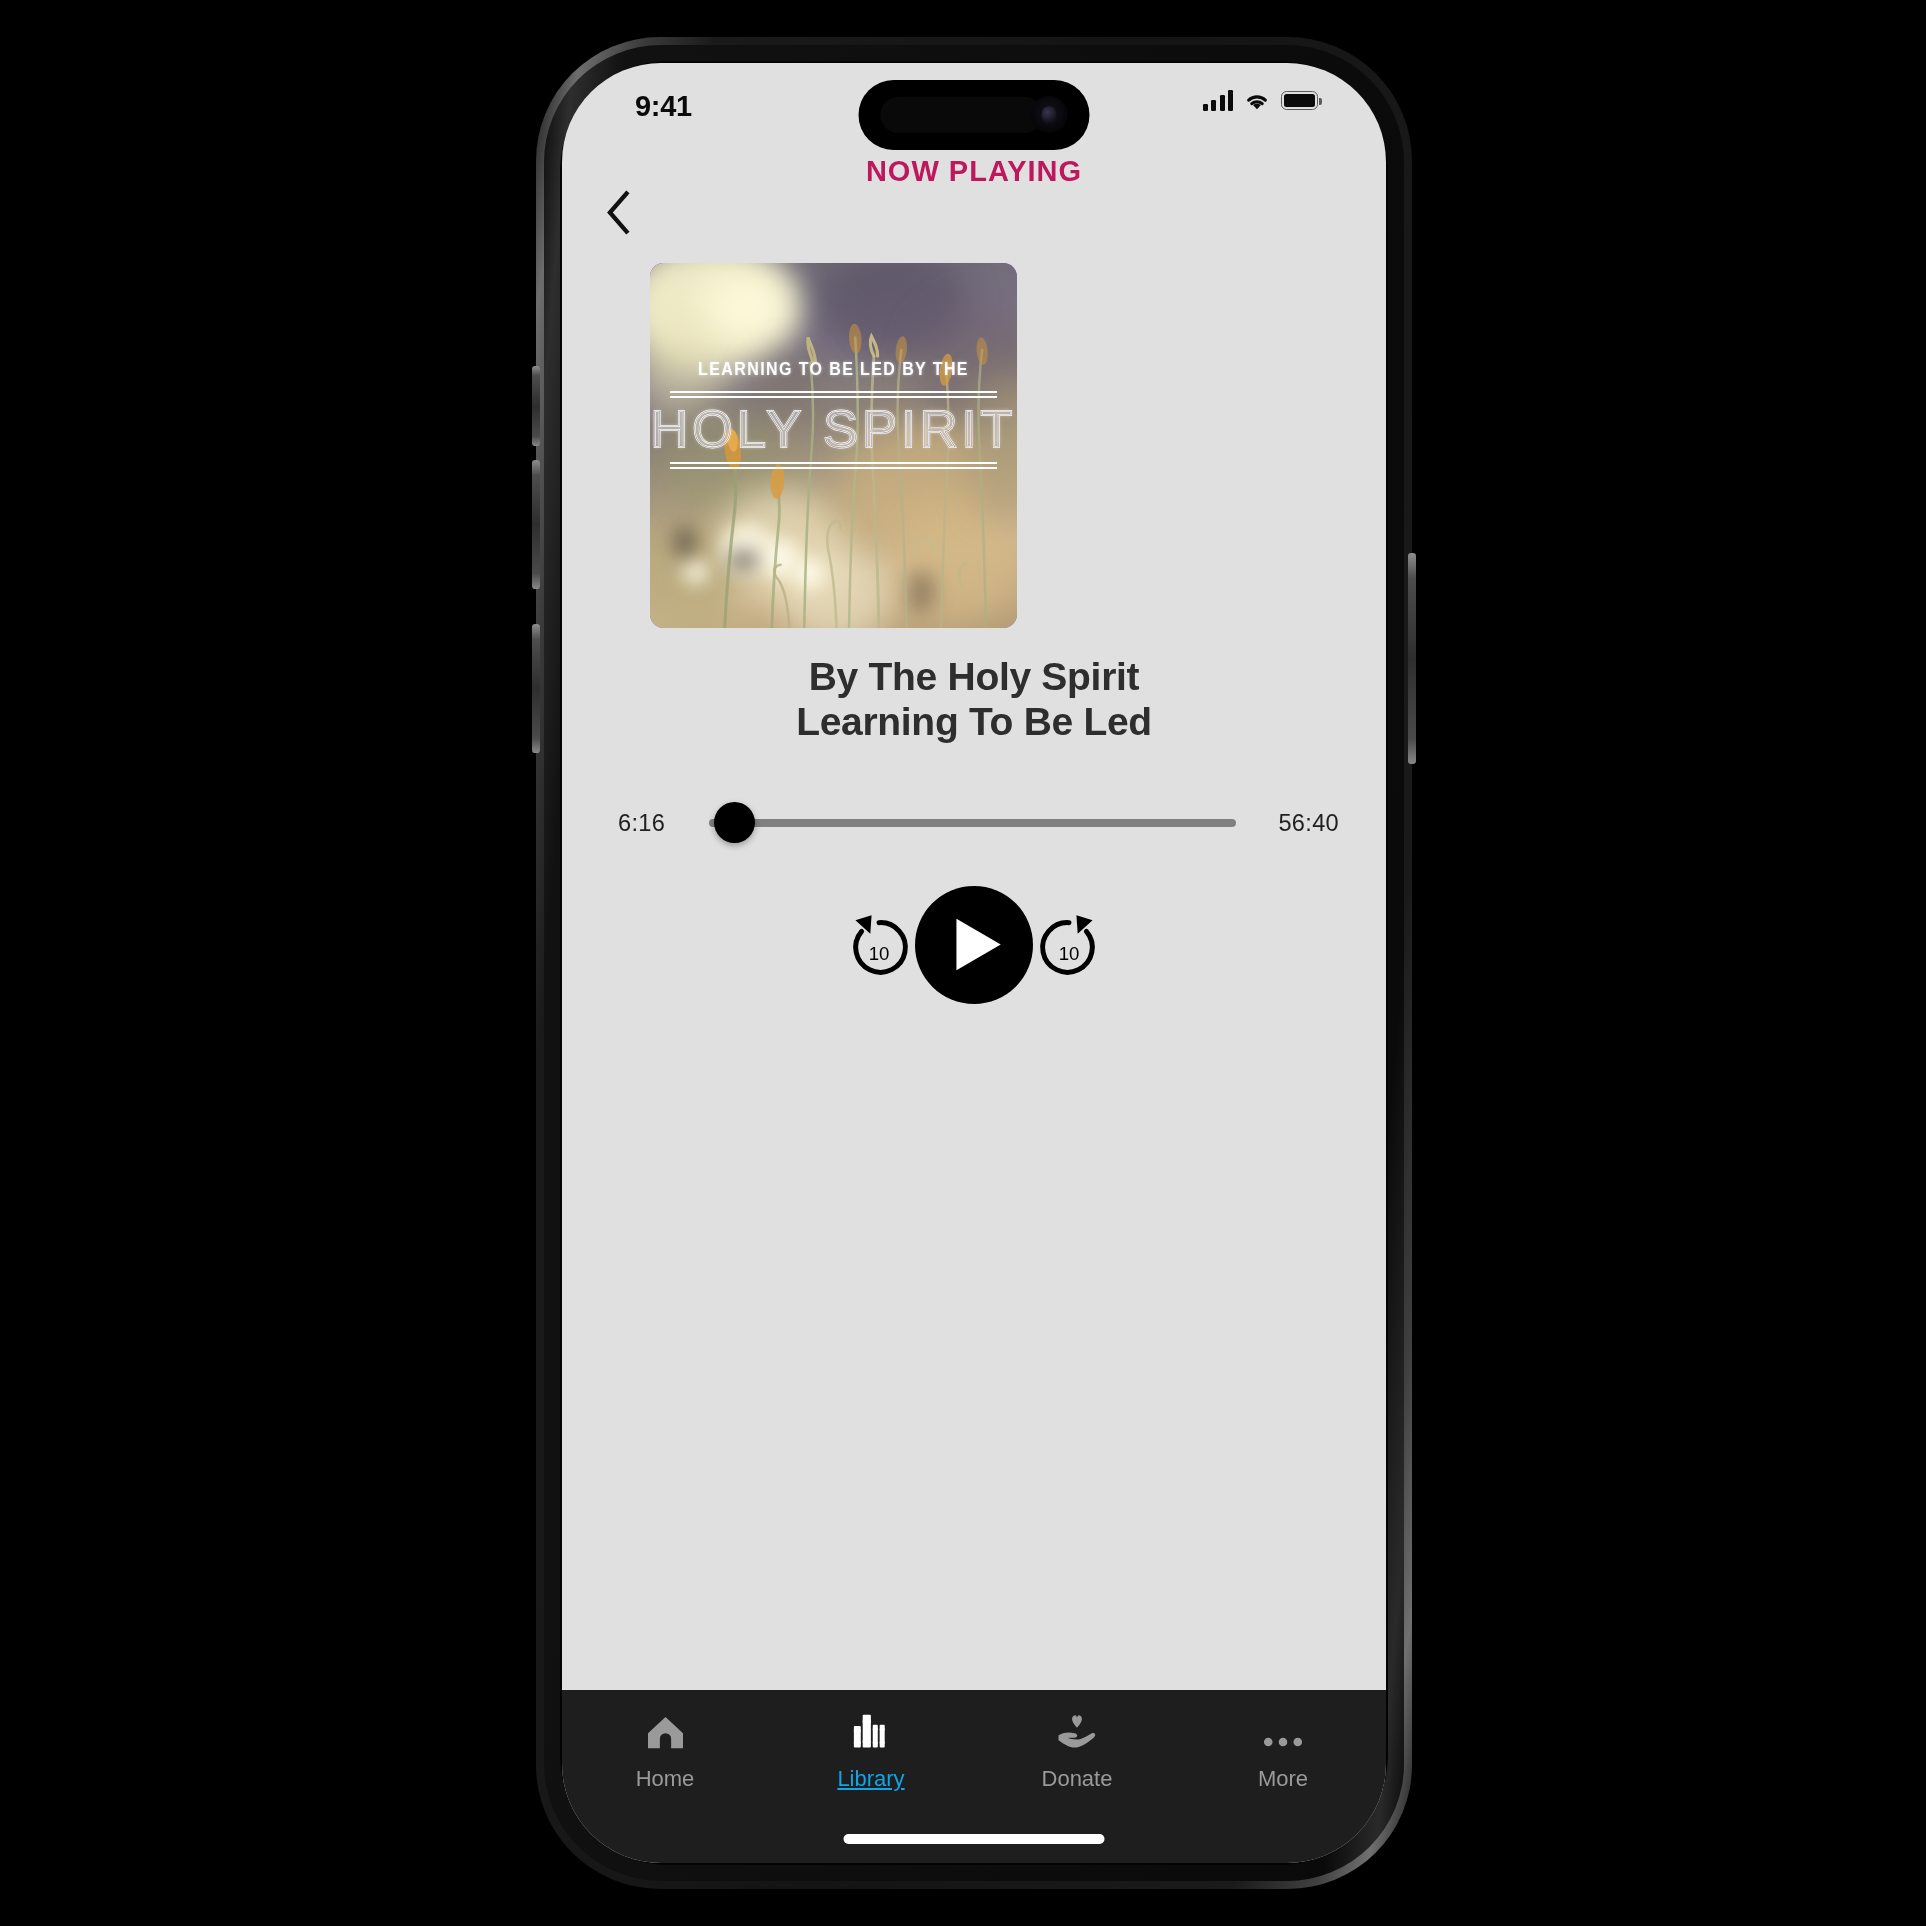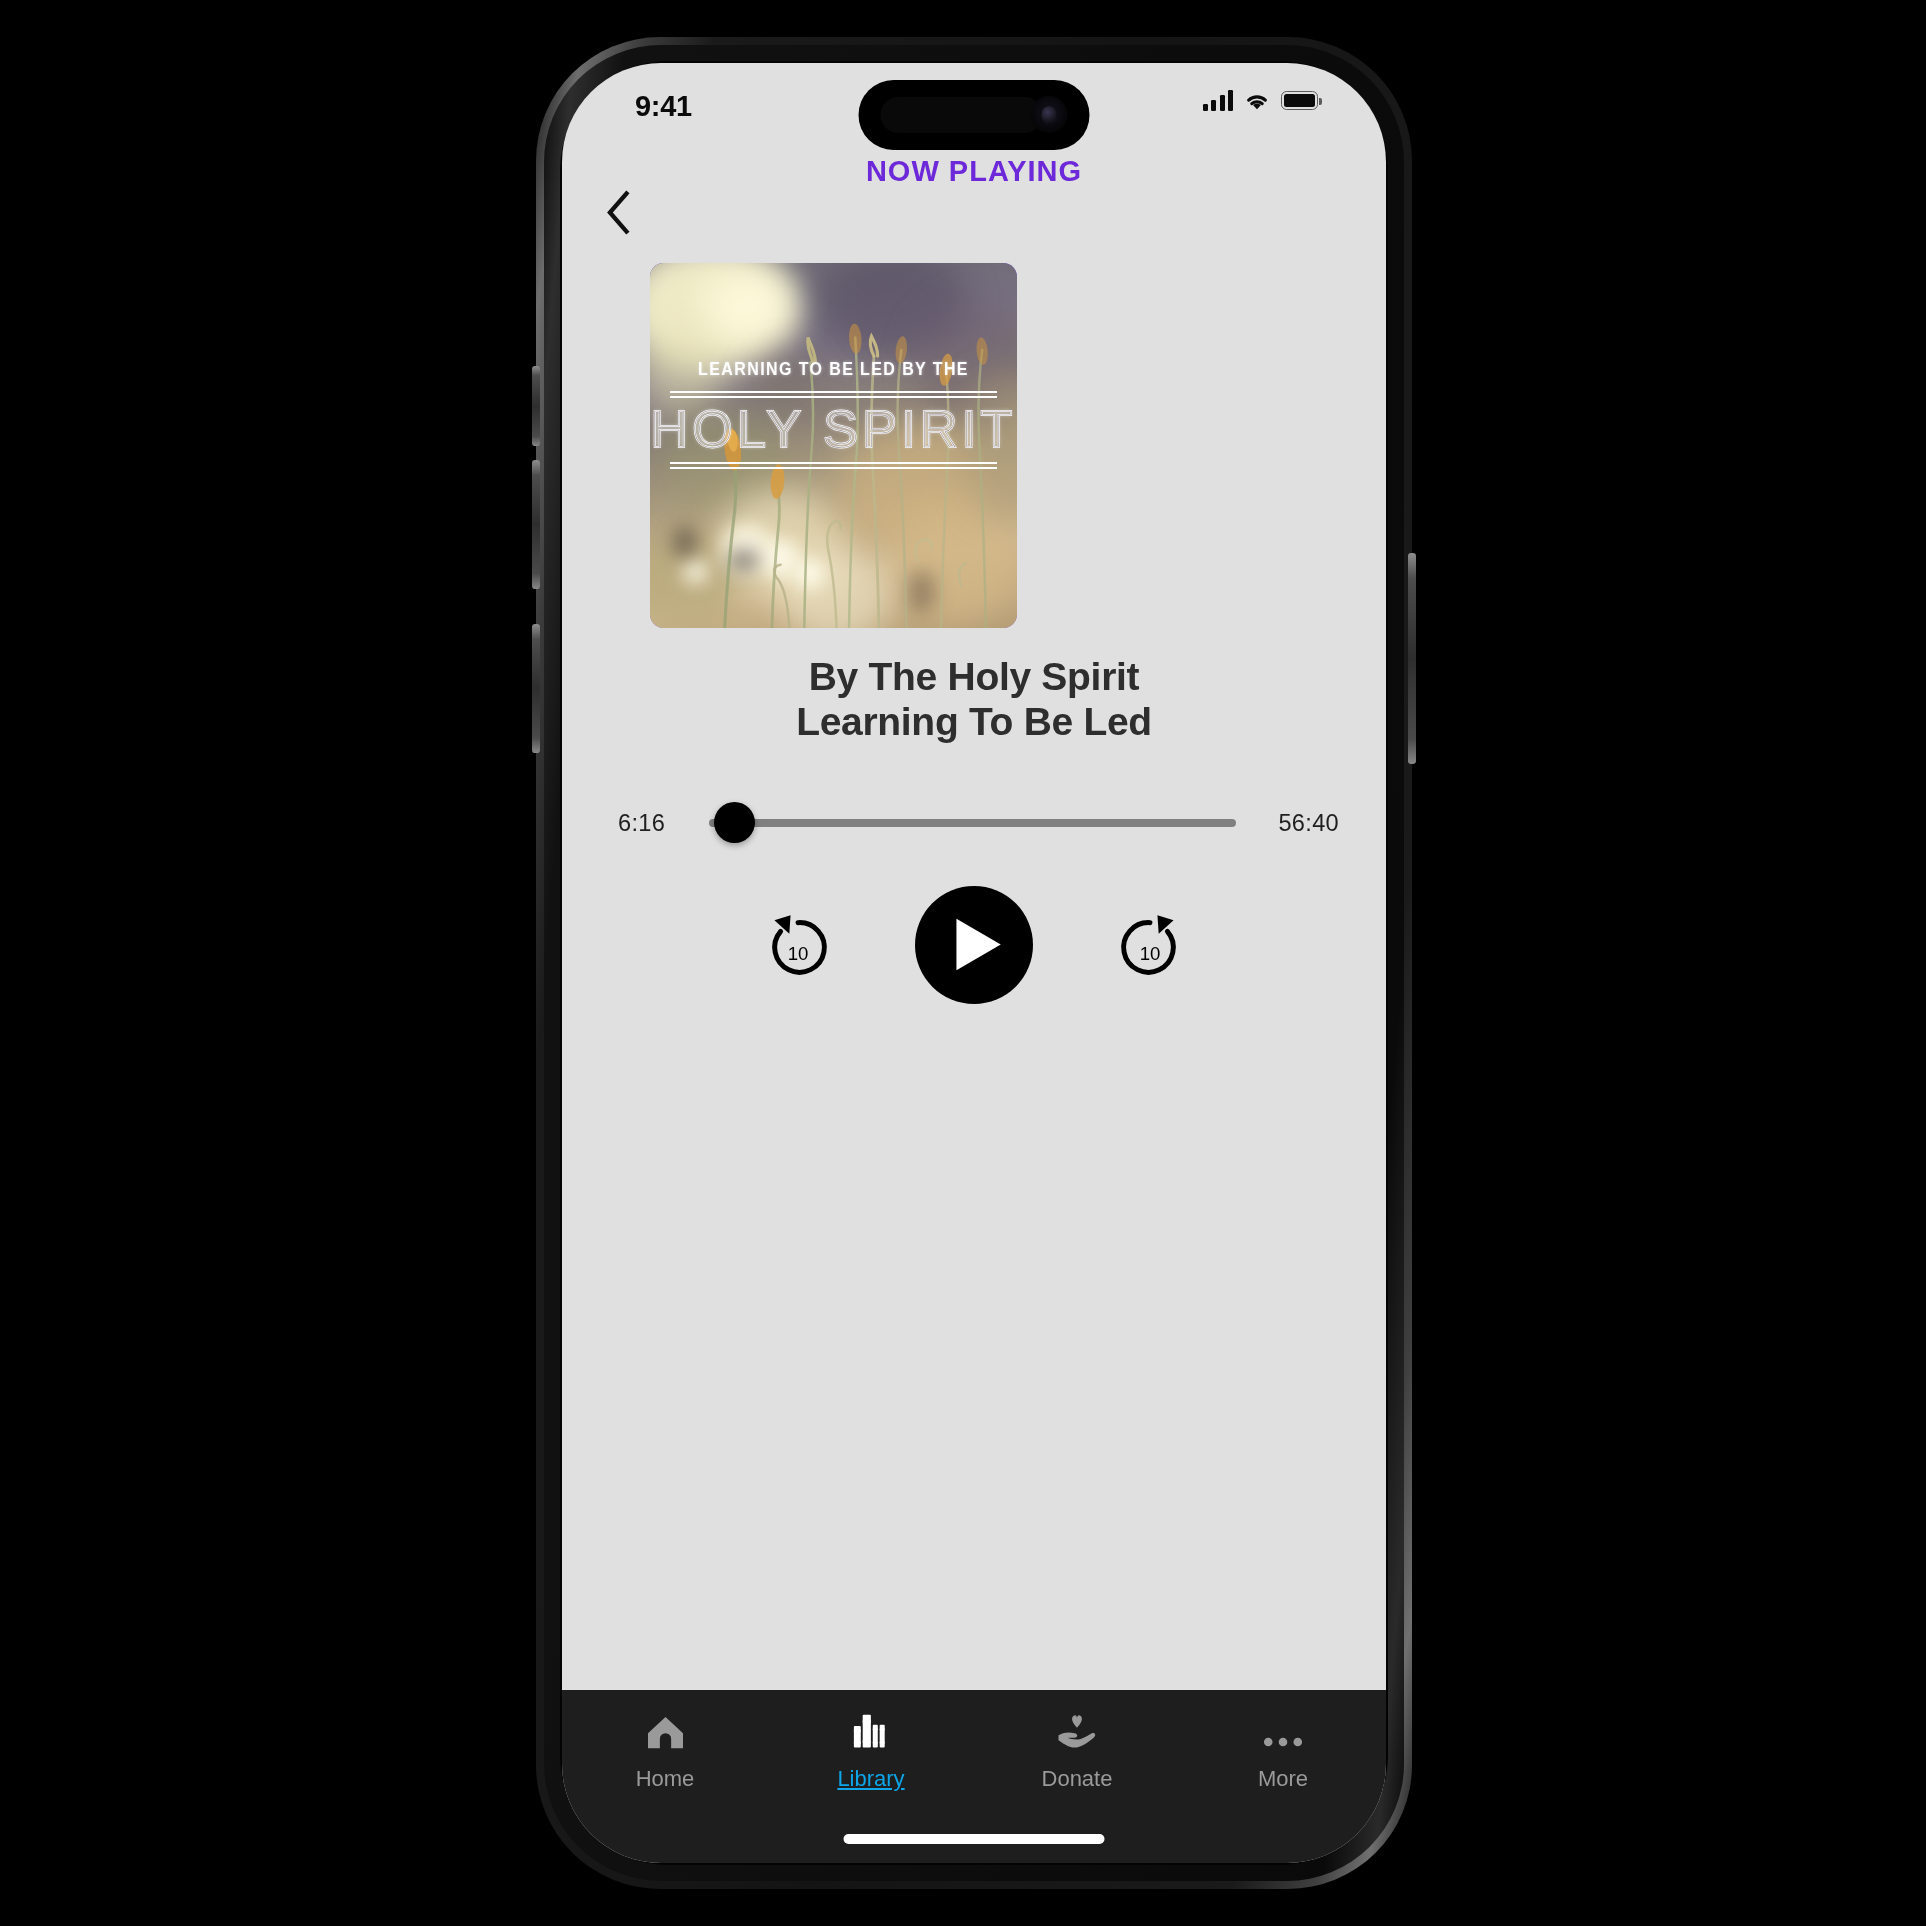--- a/index.html
+++ b/index.html
@@ -69,21 +69,21 @@
   .island .slot { position:absolute; left:22.4px; top:17px; width:162px; height:36px;
     border-radius:18px; background:#090909; }
   .island .cam { position:absolute; right:22.4px; top:16px; width:37px; height:37px;
     border-radius:50%; background:radial-gradient(circle at 50% 45%,#14121c 0%,#0a0a10 45%,#050505 75%); }
   .island .cam:after { content:""; position:absolute; left:11.2px; top:10px; width:15px; height:17.4px;
     border-radius:50%; background:radial-gradient(circle at 40% 35%,#3a3550 0%,#17151f 60%,#060608 100%); }
 
   
   .navbar { position:relative; flex:0 0 93px; }
   .nav-title { position:absolute; left:0; right:0; top:13.7px; text-align:center;
-    font-size:29px; font-weight:700; color:#6d28d9; letter-spacing:1px; }
+    font-size:29px; font-weight:700; color:#be185d; letter-spacing:1px; }
   .back-btn { position:absolute; left:30px; top:45px; width:52px; height:52px;
     display:flex; align-items:center; justify-content:center; cursor:pointer; }
   .back-btn svg { width:27px; height:45px; }
 
   
   .content { flex:1 1 auto; position:relative; }
 
   
   .art-wrap { position:absolute; left:88px; top:29px; width:367px; height:365px; }
   .artwork { position:relative; width:100%; height:100%; border-radius:13.7px; overflow:hidden;
@@ -175,21 +175,21 @@
   .time-cur { margin-left:56px; width:87px; }
   .time-tot { margin-right:47px; width:99px; text-align:right; }
   .slider { position:relative; flex:1 1 auto; height:50px; margin:0 3.7px; cursor:pointer; }
   .track { position:absolute; left:0; right:0; top:20.5px; height:8.7px;
     background:#808080; border-radius:4.3px; }
   .thumb { position:absolute; left:2.5px; top:4.3px; width:41px; height:41px; border-radius:50%;
     background:#000; box-shadow:0 2.5px 6.2px rgba(0,0,0,.32); }
 
   
   .transport { position:absolute; left:0; right:0; top:639px; height:143px;
-    display:flex; align-items:center; justify-content:center; gap:81px; }
+    display:flex; align-items:center; justify-content:center; }
   .skip { width:72px; height:72px; cursor:pointer; }
   .skip svg { width:100%; height:100%; display:block; }
   .play-btn { width:118px; height:118px; border-radius:50%; background:#000;
     display:flex; align-items:center; justify-content:center; cursor:pointer; }
   .play-btn svg { width:48px; height:55px; margin-left:8.7px; }
 
   
   .tabbar { flex:0 0 173px; background:#1e1e1e; position:relative;
     display:flex; align-items:flex-start; padding-top:21px; }
   .tab { flex:1 1 0; display:flex; flex-direction:column; align-items:center;

